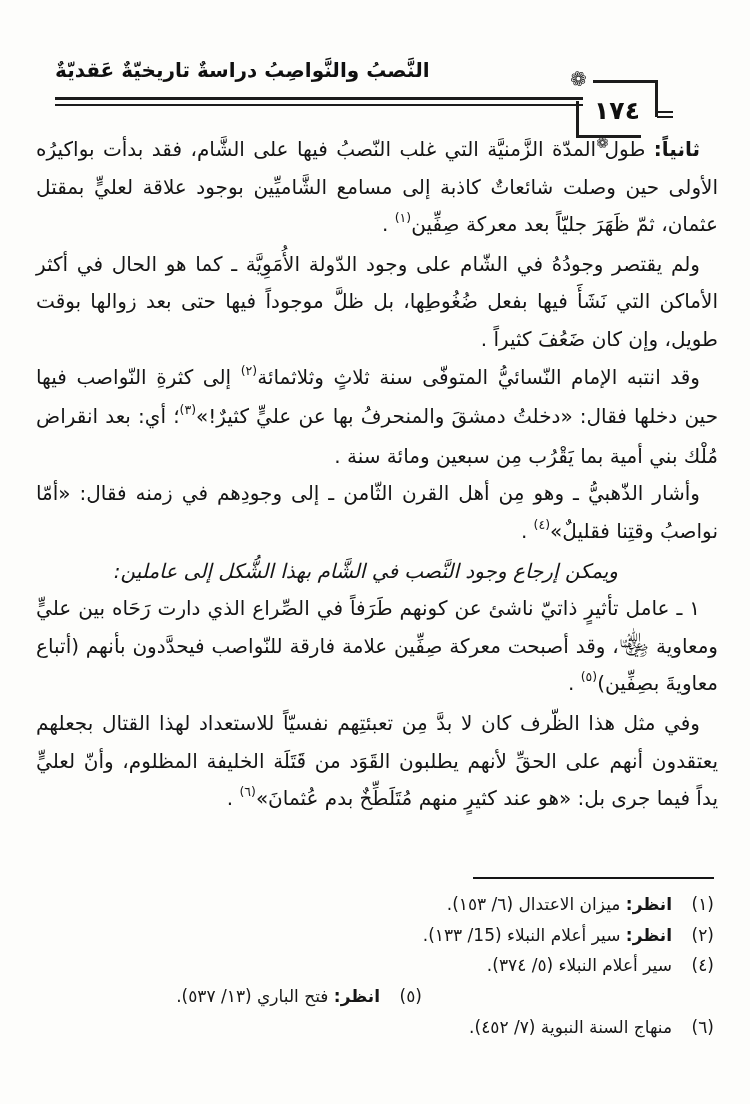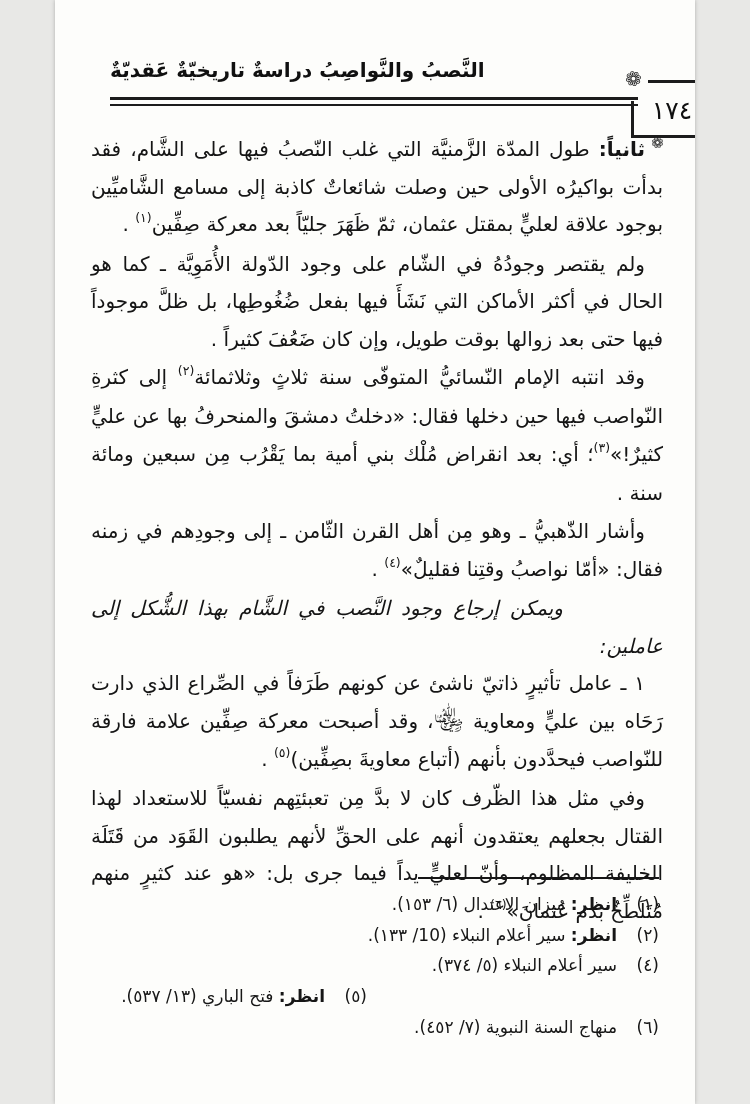--- a/index.html
+++ b/index.html
@@ -1,18 +1,18 @@
 <!DOCTYPE html>
 <html lang="ar" dir="rtl"><head>
 <meta charset="utf-8">
 <style>
   html,body{margin:0;padding:0;}
   body{background:#e8e8e6;font-family:"DejaVu Sans",sans-serif;}
   .page{
-    position:relative;width:640px;height:1104px;margin:0 auto;
+    position:relative;width:750px;height:1104px;margin:0 auto;
     background:#fdfdfb;color:#141414;overflow:hidden;
     box-shadow:0 0 4px rgba(0,0,0,.25);
   }
   
   .title{
     position:absolute;left:55px;top:58px;direction:rtl;
     font-size:20px;font-weight:bold;letter-spacing:0;color:#101010;
     white-space:nowrap;
   }
   .rule{
@@ -23,21 +23,21 @@
     position:absolute;left:657px;top:111px;width:16px;height:3px;
     border-top:2px solid #1c1c1c;border-bottom:2px solid #1c1c1c;
   }
   .pn-box{position:absolute;left:576px;top:80px;width:82px;height:58px;}
   .br-tr{position:absolute;top:0;right:0;width:62px;height:34px;
     border-top:3px solid #1c1c1c;border-right:3px solid #1c1c1c;}
   .br-bl{position:absolute;bottom:0;left:0;width:62px;height:34px;
     border-bottom:3px solid #1c1c1c;border-left:3px solid #1c1c1c;}
   .pn{
     position:absolute;inset:0;display:flex;align-items:center;justify-content:center;
-    font-size:25px;font-weight:normal;padding-top:2px;color:#101010;
+    font-size:25px;font-weight:bold;padding-top:2px;color:#101010;
   }
   .orn{position:absolute;color:#2a2a2a;line-height:1;}
   .orn-tl{top:-11px;left:-6px;font-size:20px;transform:rotate(-12deg);}
   .orn-bl{bottom:-13px;left:20px;font-size:15px;transform:rotate(20deg);}
   
   .body{
     position:absolute;right:32px;left:36px;top:131px;
     direction:rtl;text-align:justify;
     font-size:20px;line-height:37.6px;color:#151515;font-weight:500;
   }
@@ -85,21 +85,21 @@
     <p><span>١ ـ عامل تأثيرٍ ذاتيّ ناشئ عن كونهم طَرَفاً في الصِّراع الذي دارت رَحَاه بين عليٍّ ومعاوية </span><span class="s-hon">﵄</span><span>، وقد أصبحت معركة صِفِّين علامة فارقة للنّواصب فيحدَّدون بأنهم (أتباع معاويةَ بصِفِّين)</span><span class="s-sup">(٥)</span><span> .</span></p>
     <p><span>وفي مثل هذا الظّرف كان لا بدَّ مِن تعبئتِهم نفسيّاً للاستعداد لهذا القتال بجعلهم يعتقدون أنهم على الحقِّ لأنهم يطلبون القَوَد من قَتَلَة الخليفة المظلوم، وأنّ لعليٍّ يداً فيما جرى بل: «هو عند كثيرٍ منهم مُتَلَطِّخٌ بدم عُثمانَ»</span><span class="s-sup">(٦)</span><span> .</span></p>
   </main>
 
   <div class="fn-sep"></div>
   <section class="footnotes">
     <div class="fn">
       <span class="fn-num">(١)</span><span class="fn-txt"><span class="s-b">انظر:</span><span> ميزان الاعتدال (٦/ ١٥٣).</span></span>
     </div>
     <div class="fn">
-      <span class="fn-num">(٢)</span><span class="fn-txt"><span class="s-b">انظر:</span><span> سير أعلام النبلاء (10/ ١٣٣).</span></span>
+      <span class="fn-num">(٢)</span><span class="fn-txt"><span class="s-b">انظر:</span><span> سير أعلام النبلاء (15/ ١٣٣).</span></span>
     </div>
     <div class="fn-row">
       <div class="fn c1">
         <span class="fn-num">(٤)</span><span class="fn-txt"><span>سير أعلام النبلاء (٥/ ٣٧٤).</span></span>
       </div>
       <div class="fn c2">
         <span class="fn-num">(٥)</span><span class="fn-txt"><span class="s-b">انظر:</span><span> فتح الباري (١٣/ ٥٣٧).</span></span>
       </div>
     </div>
     <div class="fn">

